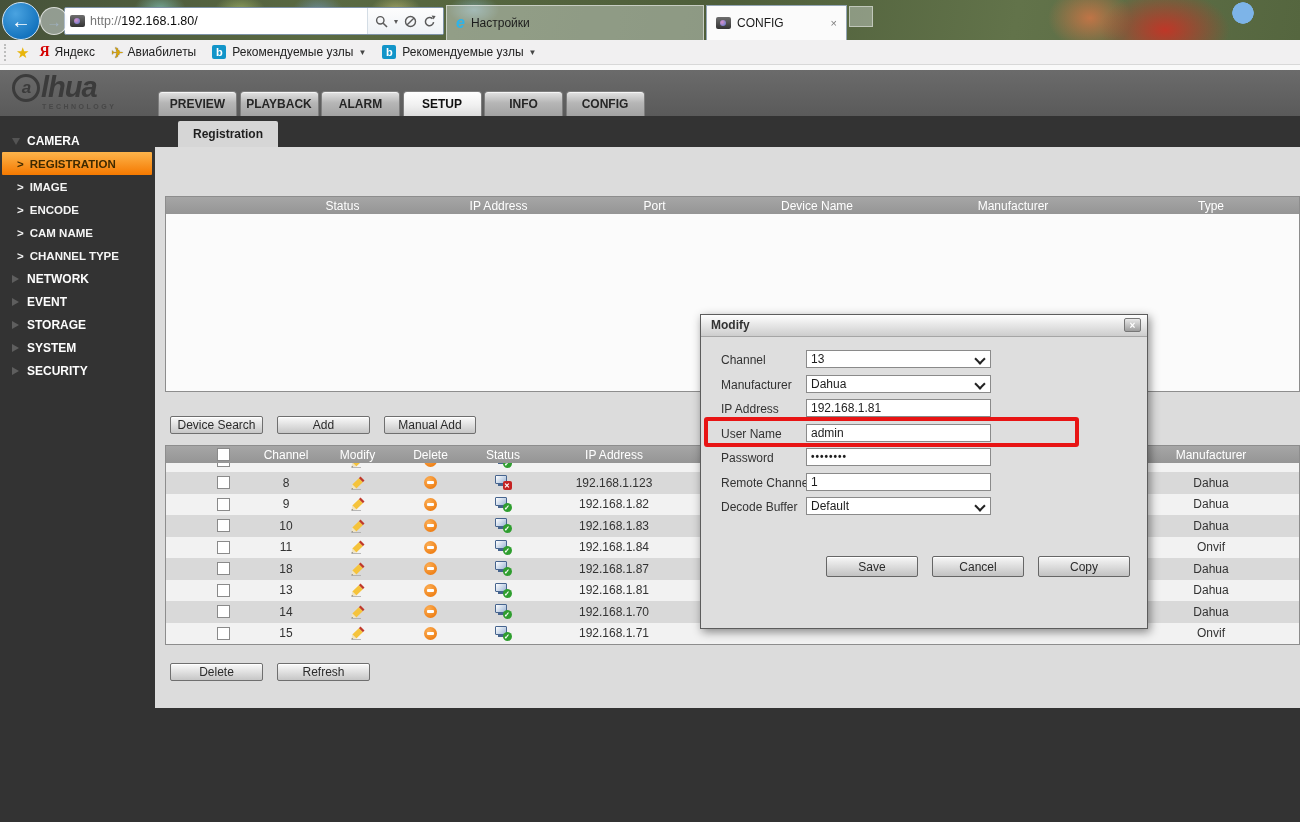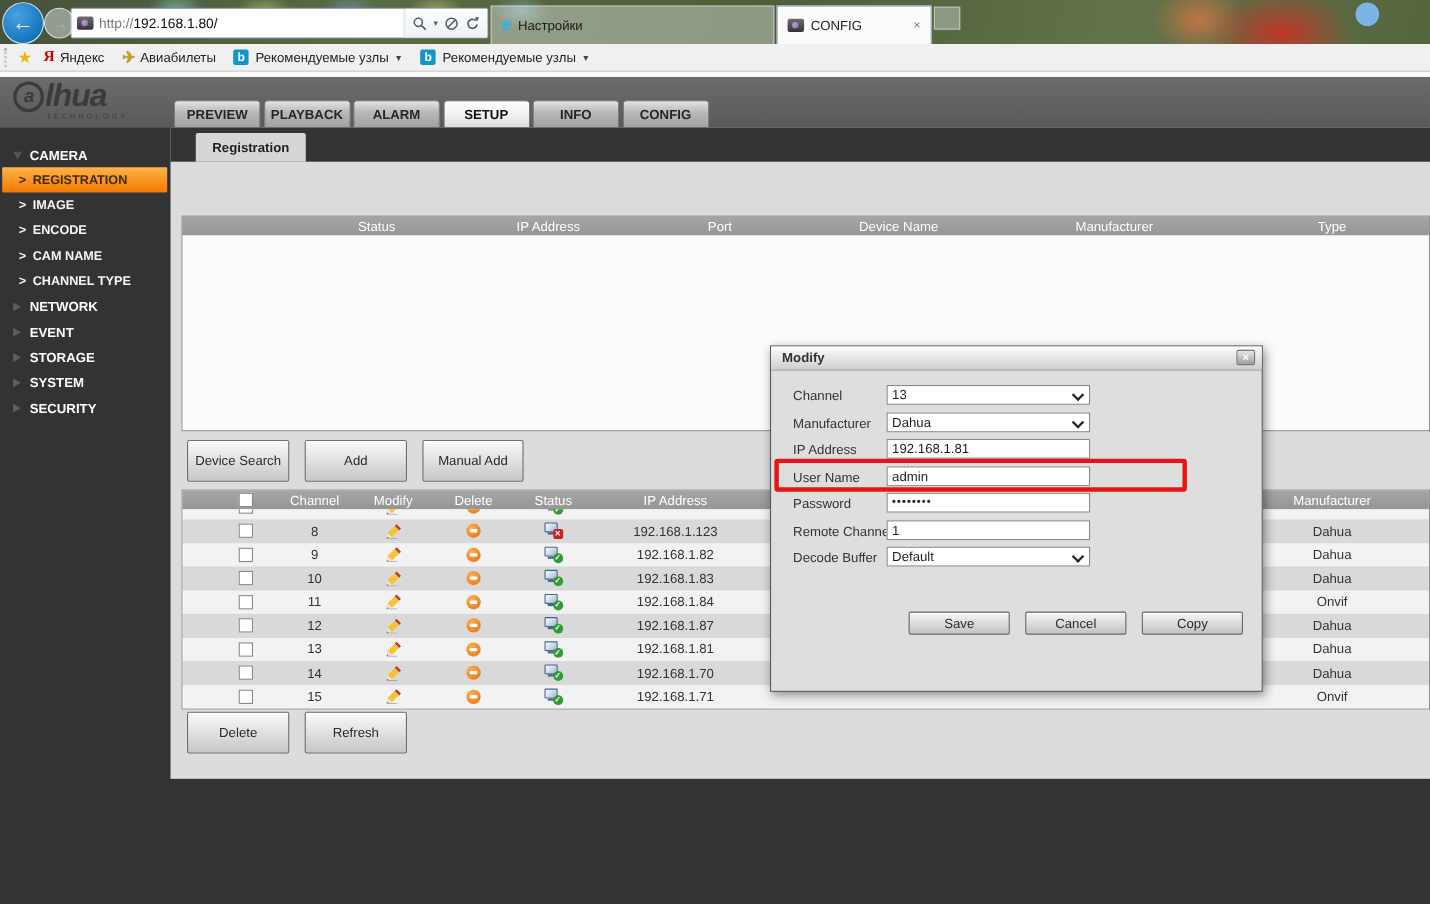--- a/index.html
+++ b/index.html
@@ -128,24 +128,24 @@
   .del-bar{position:absolute;left:3px;top:5px;width:7px;height:3px;background:#fff;border-radius:1px;}
   .st-ic{position:relative;display:inline-block;width:17px;height:15px;}
   .st-mon{position:absolute;left:0;top:0;width:12px;height:9px;border:1px solid #46648e;
     background:linear-gradient(135deg,#fff,#9db6d6);border-radius:1px;box-sizing:border-box;}
   .st-stand{position:absolute;left:3px;top:9px;width:6px;height:2px;background:#46648e;}
   .st-badge{position:absolute;right:0;bottom:0;width:9px;height:9px;font-size:7px;line-height:9px;
     color:#fff;text-align:center;font-weight:bold;}
   .st-badge.on{background:#2f9e2f;border-radius:50%;}
   .st-badge.off{background:#c52222;border-radius:2px;}
 
-  .btn{position:absolute;height:38px;background:linear-gradient(#fafafa,#c6c6c6);
+  .btn{position:absolute;height:18px;background:linear-gradient(#fafafa,#c6c6c6);
     border:1px solid #6f6f6f;border-radius:2px;font-size:12px;color:#2b2b2b;
     display:flex;align-items:center;justify-content:center;box-sizing:border-box;
-    box-shadow:inset 0 1px 0 #fff;}
+    box-shadow:inset 0 1px 0 #fff;margin-top:16px;}
 
   
   .modal{position:absolute;left:700px;top:314px;width:448px;height:315px;background:#dedede;
     border:1px solid #5c5c5c;box-shadow:2px 3px 9px rgba(0,0,0,.45);z-index:10;box-sizing:border-box;}
   .mtitle{height:21px;background:linear-gradient(#fefefe,#cdcdcd);border-bottom:1px solid #a5a5a5;
     font-weight:bold;font-size:12px;color:#333;line-height:21px;padding-left:10px;position:relative;}
   .mclose{position:absolute;right:6px;top:3px;width:17px;height:14px;
     background:linear-gradient(#e9e9e9,#9e9e9e);border:1px solid #777;border-radius:2px;
     color:#fff;font-size:10px;line-height:13px;text-align:center;font-weight:bold;box-sizing:border-box;}
   .mfields{position:absolute;left:20px;top:35px;right:20px;}
@@ -503,21 +503,21 @@
               </div>
             </div>
             <div class="dc" style="width: 150px;">192.168.1.84</div>
             <div class="dc" style="width: 462px;"></div>
             <div class="dc" style="width: 120px;">Onvif</div>
           </div>
           <div class="trow dark">
             <div class="dc" style="width: 85px; padding-left: 30px;">
               <div class="cbx"></div>
             </div>
-            <div class="dc" style="width: 70px;">12</div>
+            <div class="dc" style="width: 70px;">18</div>
             <div class="dc" style="width: 73px;">
               <div>
                 <svg width="14" height="14" viewBox="0 0 14 14">
                   <polygon points="9.5,0.5 13.5,4.5 11.8,6.2 7.8,2.2" fill="#c0392b"></polygon>
                   <polygon points="7.8,2.2 11.8,6.2 5.3,12.5 1.3,8.5" fill="#f5c33b"></polygon>
                   <polygon points="1.3,8.5 5.3,12.5 0.4,13.6" fill="#efe3c2"></polygon>
                   <polygon points="0.4,13.6 2.2,13.2 1.0,12.0" fill="#4d4d4d"></polygon>
                   <rect x="1" y="13.2" width="9" height="0.9" fill="#a8a8a8"></rect>
                 </svg>
               </div>

